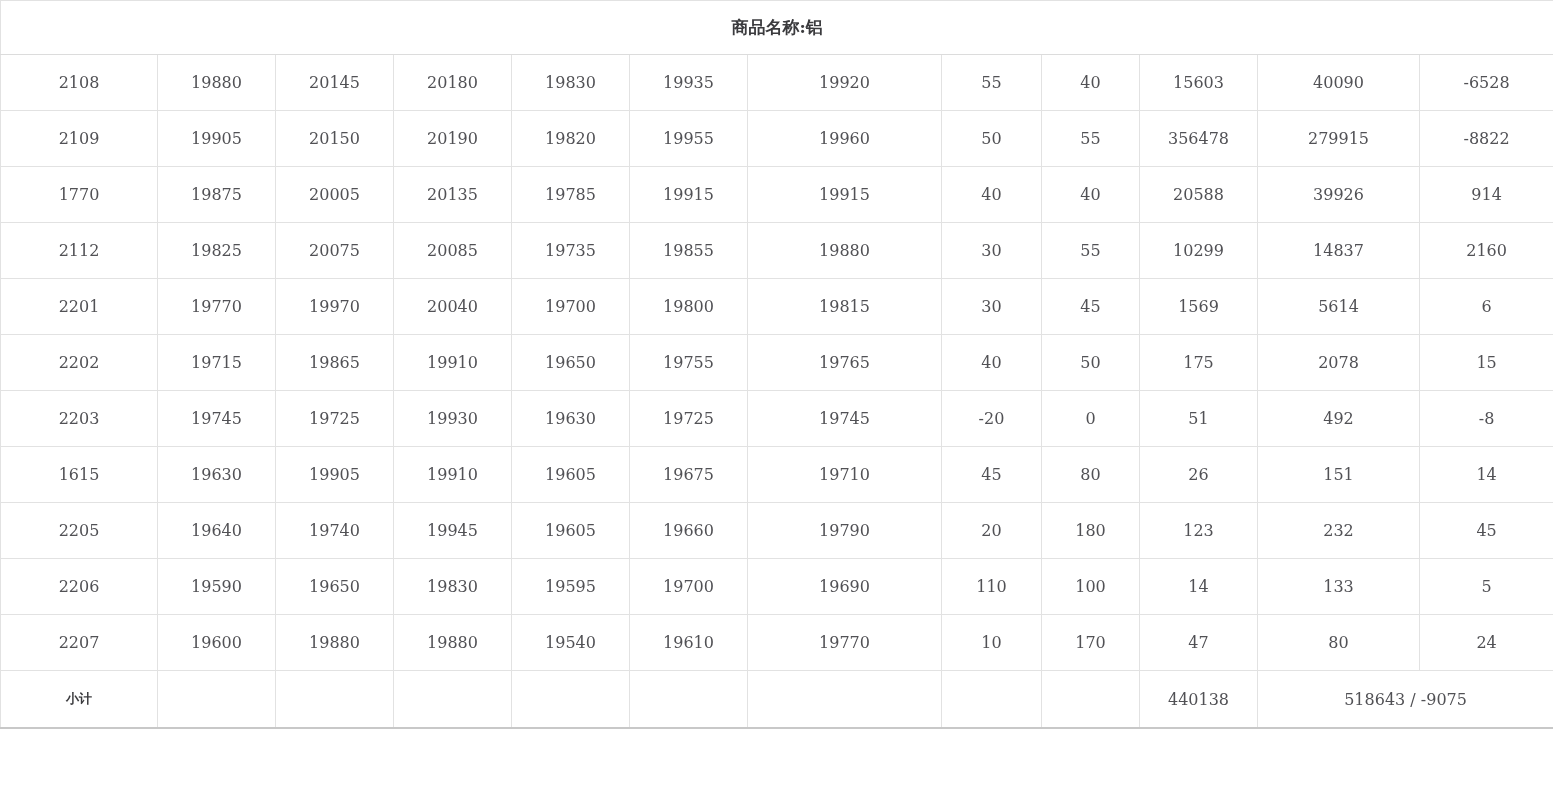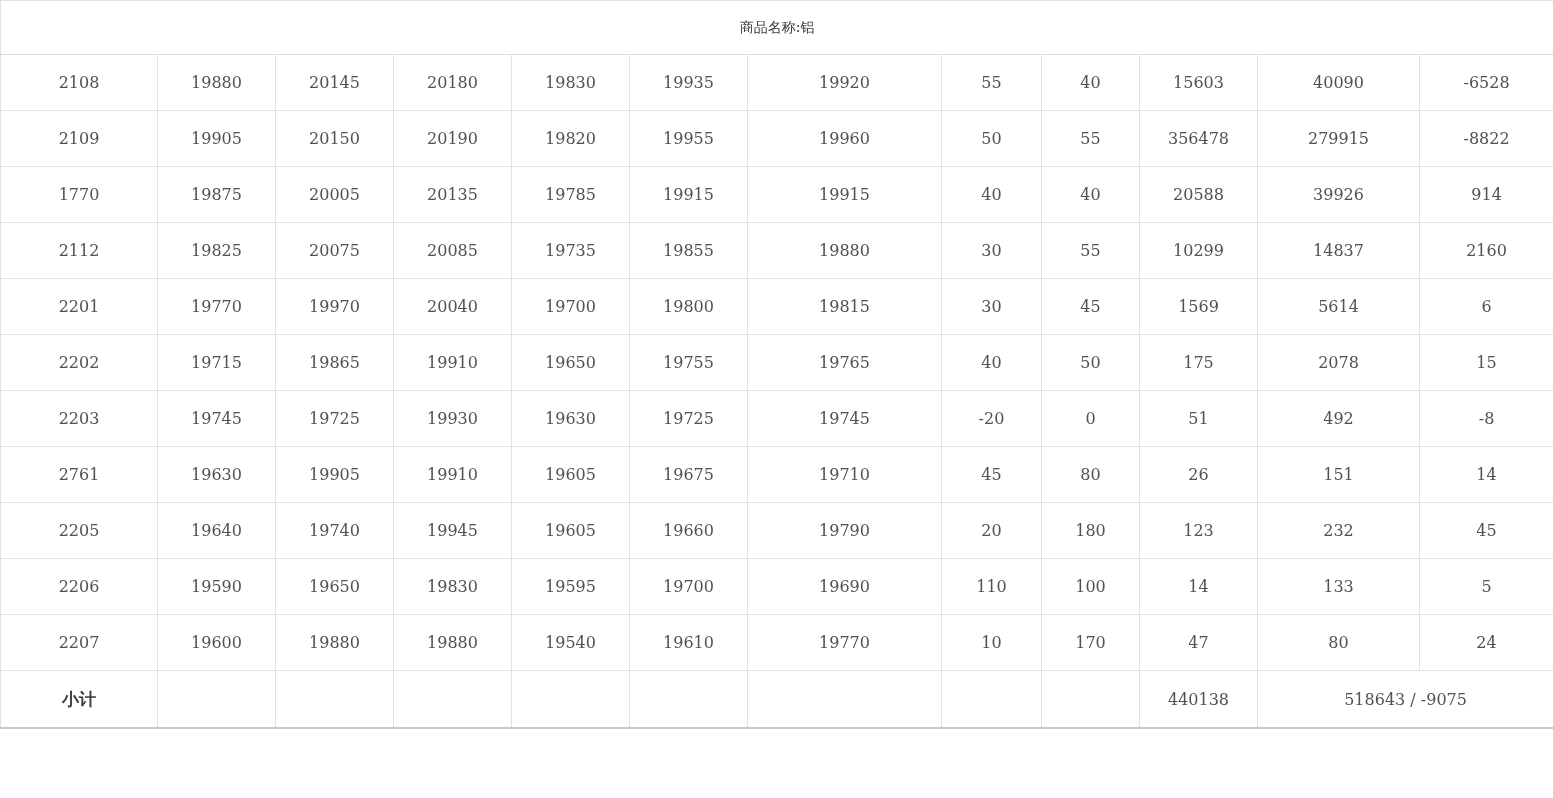--- a/index.html
+++ b/index.html
@@ -23,35 +23,35 @@
     text-align: center;
     vertical-align: middle;
     color: #515155;
     font-size: 16px;
     padding: 0 4px;
     overflow: hidden;
     white-space: nowrap;
   }
   tr.title-row td {
     height: 53px;
-    font-weight: normal;
-    font-size: 14px;
+    font-weight: bold;
+    font-size: 17px;
     color: #3b3b3e;
     border-bottom: 1px solid #dcdcdc;
   }
   tr.data-row td {
     height: 55px;
   }
   tr.subtotal-row td {
     height: 56px;
     border-bottom: 2px solid #c8c8c8;
   }
   tr.subtotal-row td.subtotal-label {
     font-weight: bold;
-    font-size: 17px;
+    font-size: 13px;
     color: #3b3b3e;
   }
 </style>
 </head>
 <body>
 
 <div class="quote-table-wrap">
   <table class="quote-table">
     <colgroup>
       <col style="width:157px">
@@ -165,21 +165,21 @@
           <td>19630</td>
           <td>19725</td>
           <td>19745</td>
           <td>-20</td>
           <td>0</td>
           <td>51</td>
           <td>492</td>
           <td>-8</td>
         </tr>
         <tr class="data-row">
-          <td>2761</td>
+          <td>1615</td>
           <td>19630</td>
           <td>19905</td>
           <td>19910</td>
           <td>19605</td>
           <td>19675</td>
           <td>19710</td>
           <td>45</td>
           <td>80</td>
           <td>26</td>
           <td>151</td>

